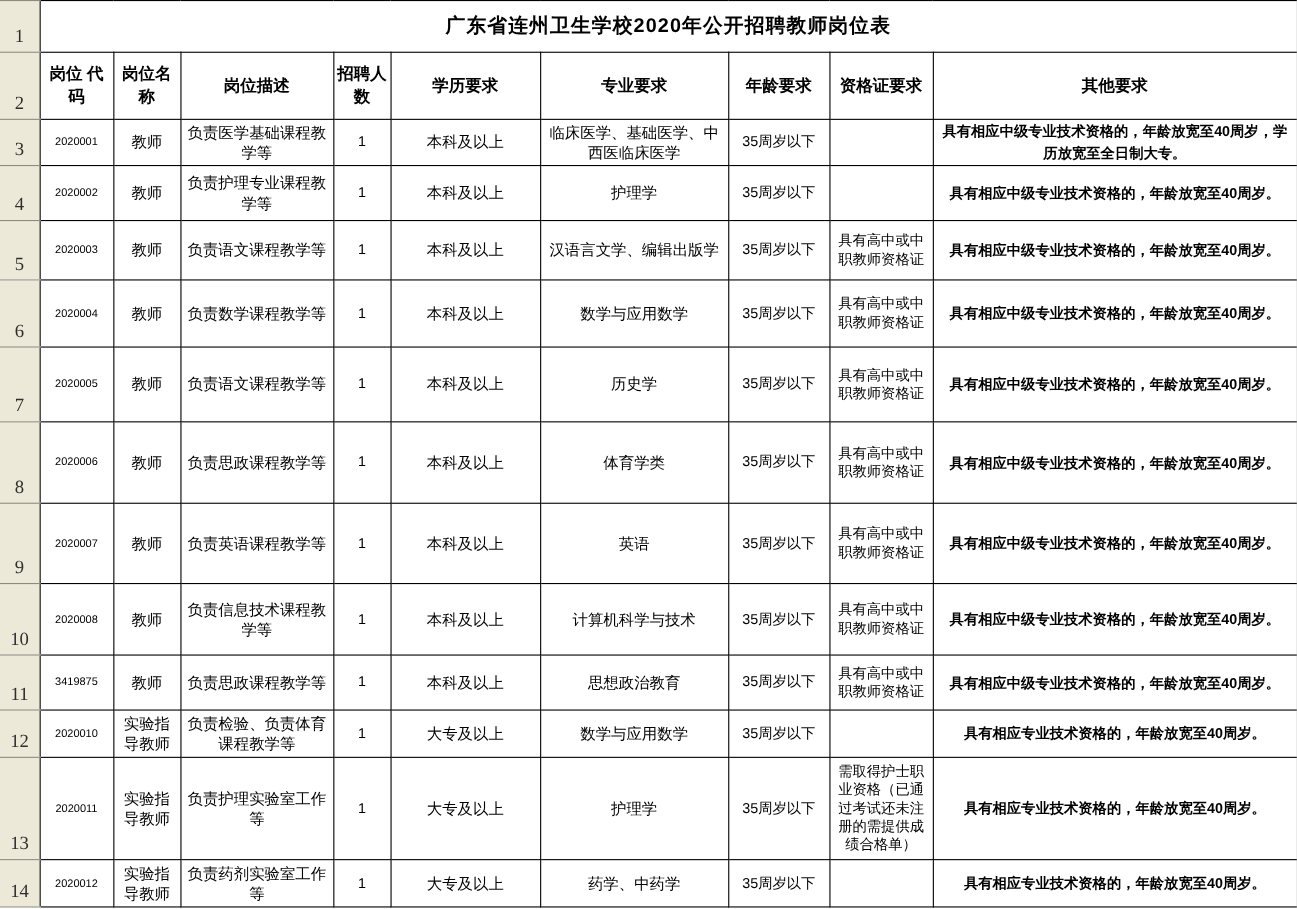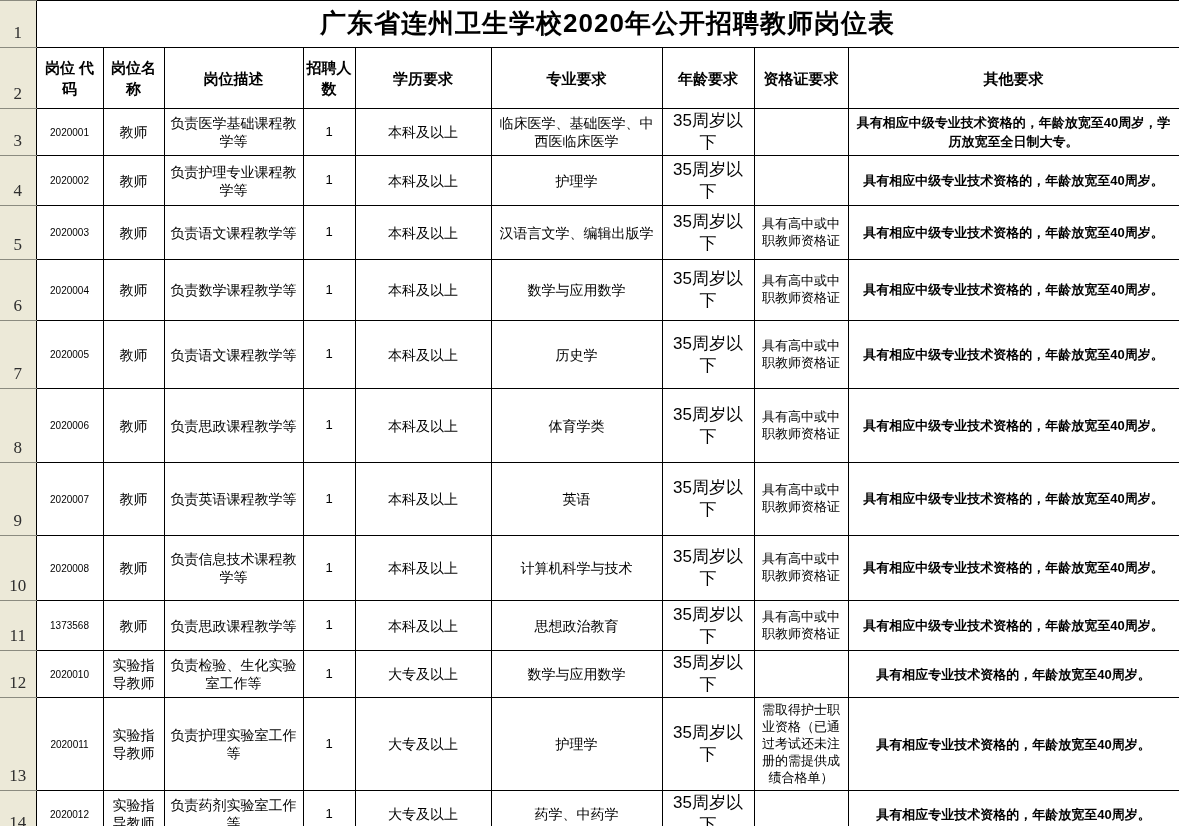--- a/index.html
+++ b/index.html
@@ -33,38 +33,38 @@
     background:#ece9d8;
     vertical-align:bottom;
     text-align:center;
     font-family:"Liberation Serif", serif;
     font-size:17px;
     color:#2e2e2e;
     padding:0 0 3px 0;
   }
   td.title-cell {
     font-weight:bold;
-    font-size:26px;
+    font-size:18px;
     letter-spacing:1px;
     background:#fff;
     white-space:nowrap;
   }
   td.hdr {
     font-weight:bold;
     font-size:15px;
     line-height:1.4;
     background:#fff;
   }
   .c-code  { font-size:10px; }
   .c-name  { font-size:14px; }
   .c-desc  { font-size:14px; }
   .c-count { font-size:13px; }
   .c-edu   { font-size:14px;text-align:center; }
   .c-major { font-size:14px; }
-  .c-age   { font-size:17px; }
+  .c-age   { font-size:13px; }
   .c-cert  { font-size:13px; line-height:1.3; padding:1px 2px;margin-top:28px; }
   .c-other { font-size:13px; line-height:1.5;font-weight:bold; }
 </style>
 </head>
 <body>
 
 <div class="sheet">
   <table class="grid">
     <colgroup>
       <col style="width:36px">
@@ -186,35 +186,35 @@
           <td class="c-desc">负责信息技术课程教学等</td>
           <td class="c-count">1</td>
           <td class="c-edu">本科及以上</td>
           <td class="c-major">计算机科学与技术</td>
           <td class="c-age">35周岁以下</td>
           <td class="c-cert">具有高中或中职教师资格证</td>
           <td class="c-other">具有相应中级专业技术资格的，年龄放宽至40周岁。</td>
         </tr>
         <tr style="height: 50px;">
           <td class="gutter">11</td>
-          <td class="c-code">1373568</td>
+          <td class="c-code">3419875</td>
           <td class="c-name">教师</td>
           <td class="c-desc">负责思政课程教学等</td>
           <td class="c-count">1</td>
           <td class="c-edu">本科及以上</td>
           <td class="c-major">思想政治教育</td>
           <td class="c-age">35周岁以下</td>
           <td class="c-cert">具有高中或中职教师资格证</td>
           <td class="c-other">具有相应中级专业技术资格的，年龄放宽至40周岁。</td>
         </tr>
         <tr style="height: 43px;">
           <td class="gutter">12</td>
           <td class="c-code">2020010</td>
           <td class="c-name">实验指导教师</td>
-          <td class="c-desc">负责检验、生化实验室工作等</td>
+          <td class="c-desc">负责检验、负责体育课程教学等</td>
           <td class="c-count">1</td>
           <td class="c-edu">大专及以上</td>
           <td class="c-major">数学与应用数学</td>
           <td class="c-age">35周岁以下</td>
           <td class="c-cert"></td>
           <td class="c-other">具有相应专业技术资格的，年龄放宽至40周岁。</td>
         </tr>
         <tr style="height: 93px;">
           <td class="gutter">13</td>
           <td class="c-code">2020011</td>

